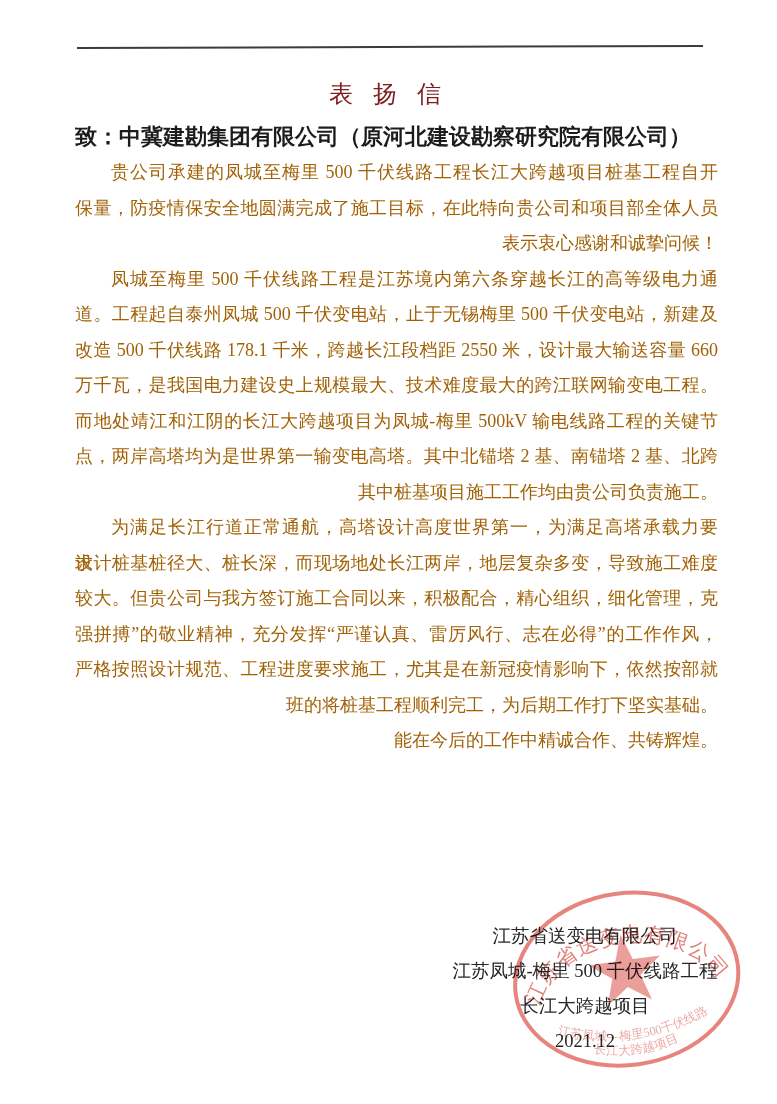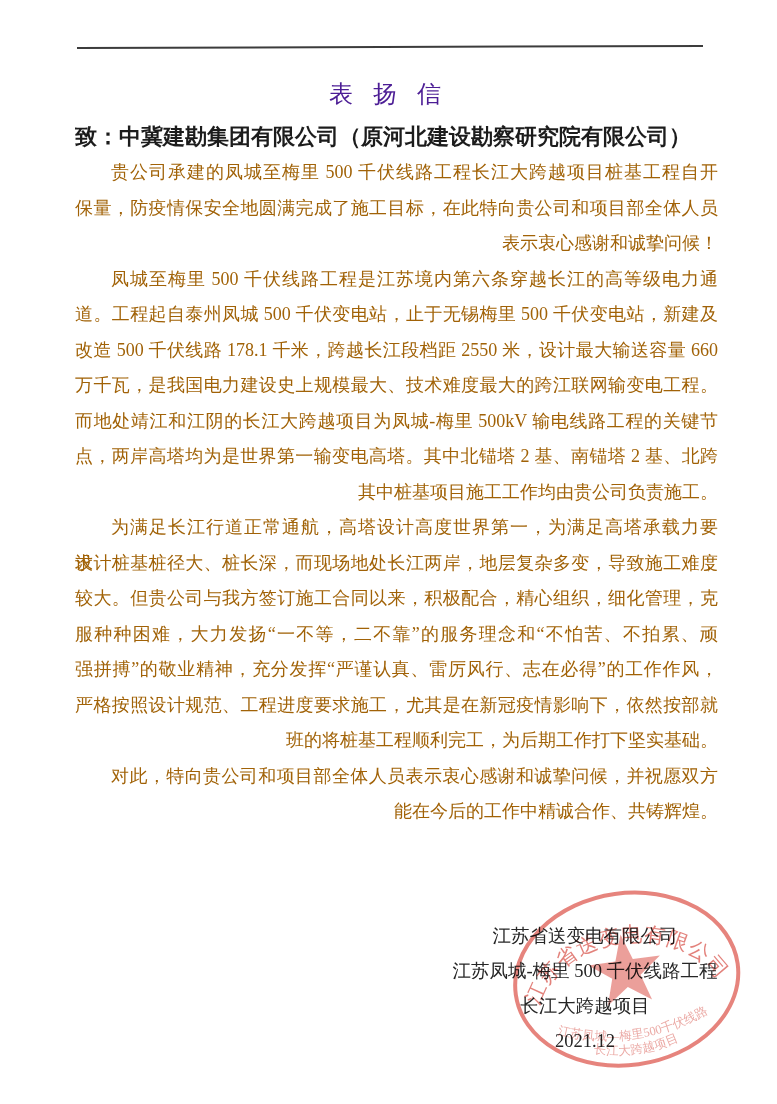--- a/index.html
+++ b/index.html
@@ -24,21 +24,21 @@
   .title {
     position: absolute;
     top: 78px;
     left: 0;
     width: 100%;
     margin: 0;
     text-align: center;
     font-size: 24px;
     font-weight: normal;
     letter-spacing: 7px;
-    color: #4c1d95;
+    color: #7f1d1d;
   }
   .content {
     position: absolute;
     left: 75px;
     top: 119px;
     width: 643px;
   }
   .salutation {
     height: 36px;
     line-height: 36px;
@@ -105,25 +105,23 @@
         <div class="line first">凤城至梅里 500 千伏线路工程是江苏境内第六条穿越长江的高等级电力通</div>
         <div class="line">道。工程起自泰州凤城 500 千伏变电站，止于无锡梅里 500 千伏变电站，新建及</div>
         <div class="line">改造 500 千伏线路 178.1 千米，跨越长江段档距 2550 米，设计最大输送容量 660</div>
         <div class="line">万千瓦，是我国电力建设史上规模最大、技术难度最大的跨江联网输变电工程。</div>
         <div class="line">而地处靖江和江阴的长江大跨越项目为凤城-梅里 500kV 输电线路工程的关键节</div>
         <div class="line">点，两岸高塔均为是世界第一输变电高塔。其中北锚塔 2 基、南锚塔 2 基、北跨</div>
         <div class="line last">其中桩基项目施工工作均由贵公司负责施工。</div>
         <div class="line first">为满足长江行道正常通航，高塔设计高度世界第一，为满足高塔承载力要求，</div>
         <div class="line">设计桩基桩径大、桩长深，而现场地处长江两岸，地层复杂多变，导致施工难度</div>
         <div class="line">较大。但贵公司与我方签订施工合同以来，积极配合，精心组织，细化管理，克</div>
-        <div class="line">服种种困难，大力发扬“一不等，二不靠”的服务理念和“不怕苦、不拍累、顽</div>
         <div class="line">强拼搏”的敬业精神，充分发挥“严谨认真、雷厉风行、志在必得”的工作作风，</div>
         <div class="line">严格按照设计规范、工程进度要求施工，尤其是在新冠疫情影响下，依然按部就</div>
         <div class="line last">班的将桩基工程顺利完工，为后期工作打下坚实基础。</div>
-        <div class="line first">对此，特向贵公司和项目部全体人员表示衷心感谢和诚挚问候，并祝愿双方</div>
         <div class="line last">能在今后的工作中精诚合作、共铸辉煌。</div>
       </div>
   </div>
 
   <div class="signature">
     <div class="sig-line">江苏省送变电有限公司</div>
     <div class="sig-line">江苏凤城-梅里 500 千伏线路工程</div>
     <div class="sig-line">长江大跨越项目</div>
     <div class="sig-line">2021.12</div>
   </div>

